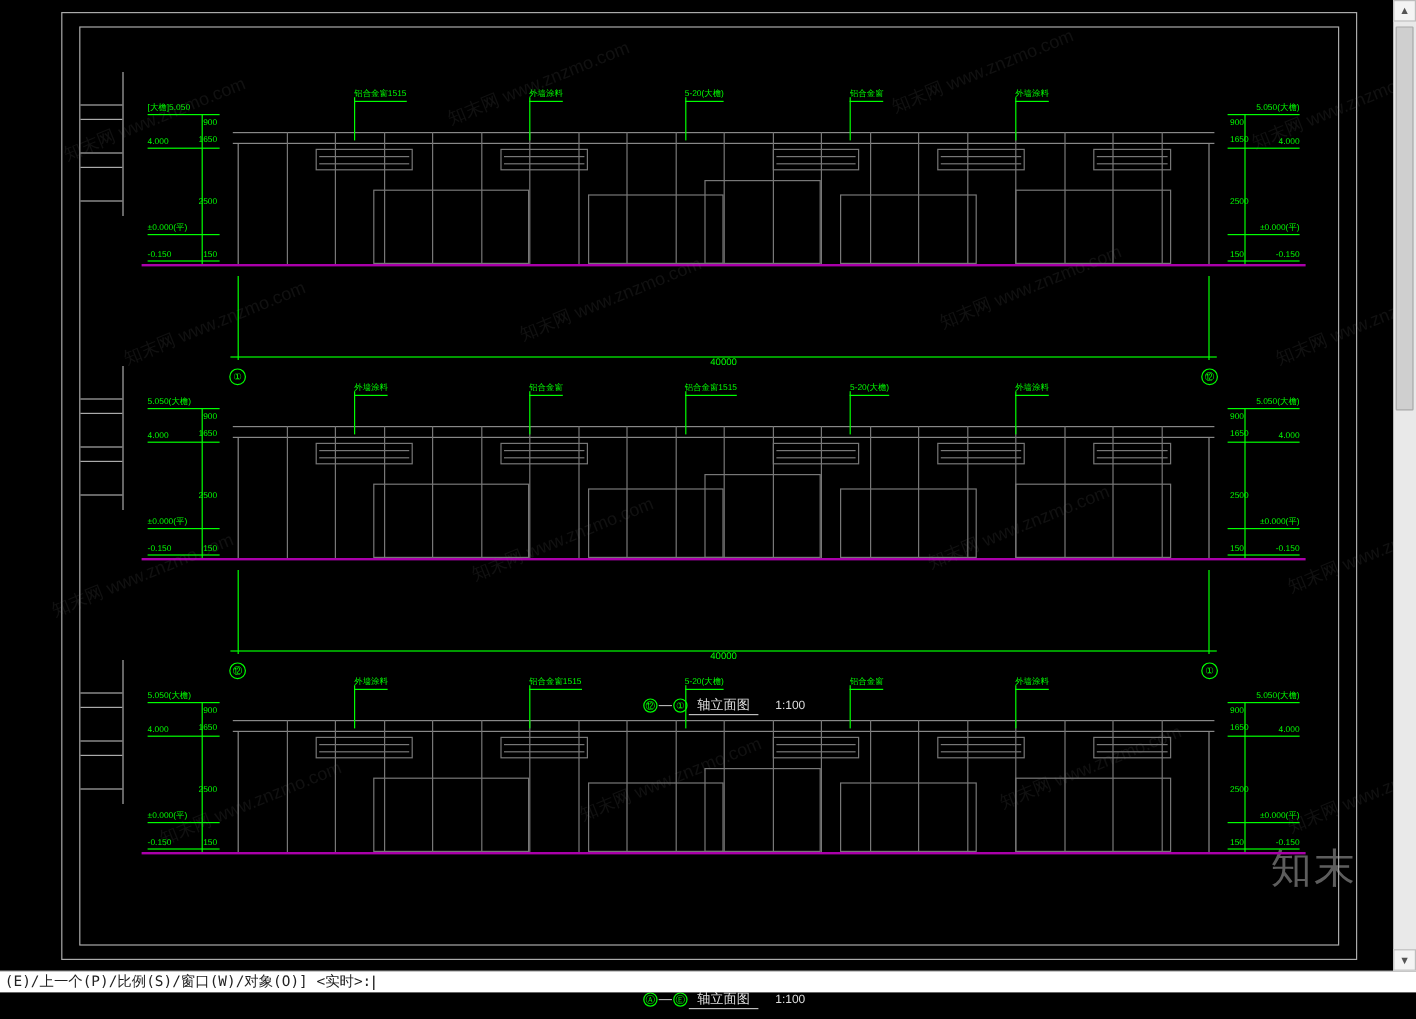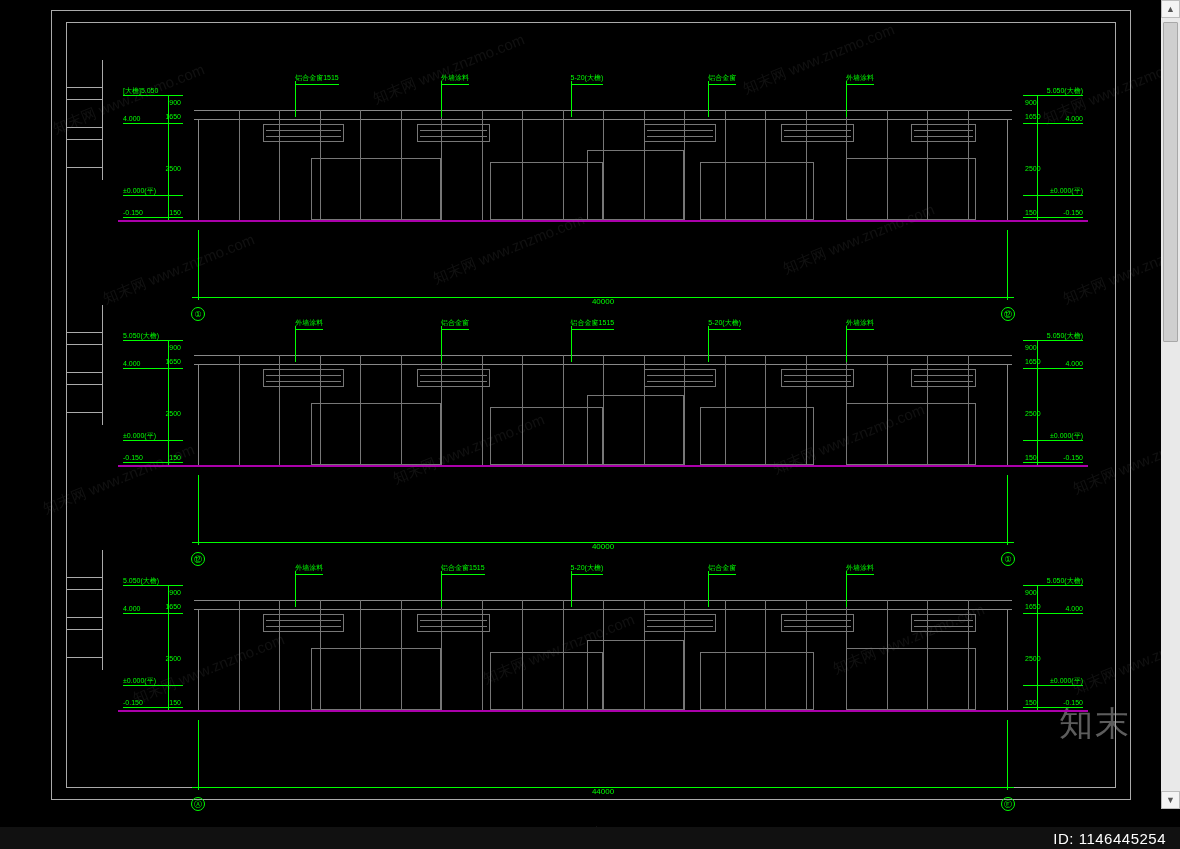--- a/index.html
+++ b/index.html
@@ -389,20 +389,21 @@
             <div class="dim-label" style="top: 4px; left: 2px;">900</div>
           </div>
           <div class="dim-bar">
             <div class="line"></div>
             <div class="ext" style="left:0"></div>
             <div class="ext" style="right:0"></div>
             <div class="total">40000</div>
             <div class="grid-bubble" style="left:-7px">⑫</div>
             <div class="grid-bubble" style="right:-7px">①</div>
           </div>
+          <div class="caption"><span class="grid-mini">⑫</span><span>—</span><span class="grid-mini">①</span><span class="underline"> 轴立面图 </span><span class="scale">1:100</span></div>
         </div>
         <div class="elev e3">
           <div class="bldg">
             <div class="bldg-roofline"></div>
             <div class="bldg-body"></div>
             <div class="bldg-ground"></div>
             <div class="bldg-col" style="left: 5%;"></div>
             <div class="bldg-col" style="left: 10%;"></div>
             <div class="bldg-col" style="left: 15%;"></div>
             <div class="bldg-col" style="left: 20%;"></div>
@@ -475,28 +476,20 @@
             <div class="elev-label" style="top: 20px; right: 0px;">4.000</div>
             <div class="dim-tick" style="top: 100px;"></div>
             <div class="elev-label" style="top: 92px; right: 0px;">±0.000(平)</div>
             <div class="dim-tick" style="top: 122px;"></div>
             <div class="elev-label" style="top: 114px; right: 0px;">-0.150</div>
             <div class="dim-label" style="top: 114px; left: 2px;">150</div>
             <div class="dim-label" style="top: 70px; left: 2px;">2500</div>
             <div class="dim-label" style="top: 18px; left: 2px;">1650</div>
             <div class="dim-label" style="top: 4px; left: 2px;">900</div>
           </div>
-          <div class="dim-bar">
-            <div class="line"></div>
-            <div class="ext" style="left:0"></div>
-            <div class="ext" style="right:0"></div>
-            <div class="total">44000</div>
-            <div class="grid-bubble" style="left:-7px">Ⓐ</div>
-            <div class="grid-bubble" style="right:-7px">Ⓔ</div>
-          </div>
           <div class="caption"><span class="grid-mini">Ⓐ</span><span>—</span><span class="grid-mini">Ⓔ</span><span class="underline"> 轴立面图 </span><span class="scale">1:100</span></div>
         </div>
       </div>
       <div id="wmarks">
         <div class="diag-wm" style="left: 40px; top: 90px;">知末网 www.znzmo.com</div>
         <div class="diag-wm" style="left: 360px; top: 60px;">知末网 www.znzmo.com</div>
         <div class="diag-wm" style="left: 730px; top: 50px;">知末网 www.znzmo.com</div>
         <div class="diag-wm" style="left: 1030px; top: 80px;">知末网 www.znzmo.com</div>
         <div class="diag-wm" style="left: 90px; top: 260px;">知末网 www.znzmo.com</div>
         <div class="diag-wm" style="left: 420px; top: 240px;">知末网 www.znzmo.com</div>
@@ -512,20 +505,19 @@
         <div class="diag-wm" style="left: 1060px; top: 650px;">知末网 www.znzmo.com</div>
       </div>
     </div>
 
   <div class="vscroll">
     <div class="btn up">▲</div>
     <div class="thumb"></div>
     <div class="btn dn">▼</div>
   </div>
 
-
-  <div class="footer">
-    <div class="idlabel">
-      <span>ID:</span> <span>1146445254</span>
-    </div>
+  <div class="cmdline">
+    <span>(E)/上一个(P)/比例(S)/窗口(W)/对象(O)] &lt;实时&gt;:</span>
+    <span class="caret"></span>
   </div>
 
+
 </div>
 
 </body></html>

